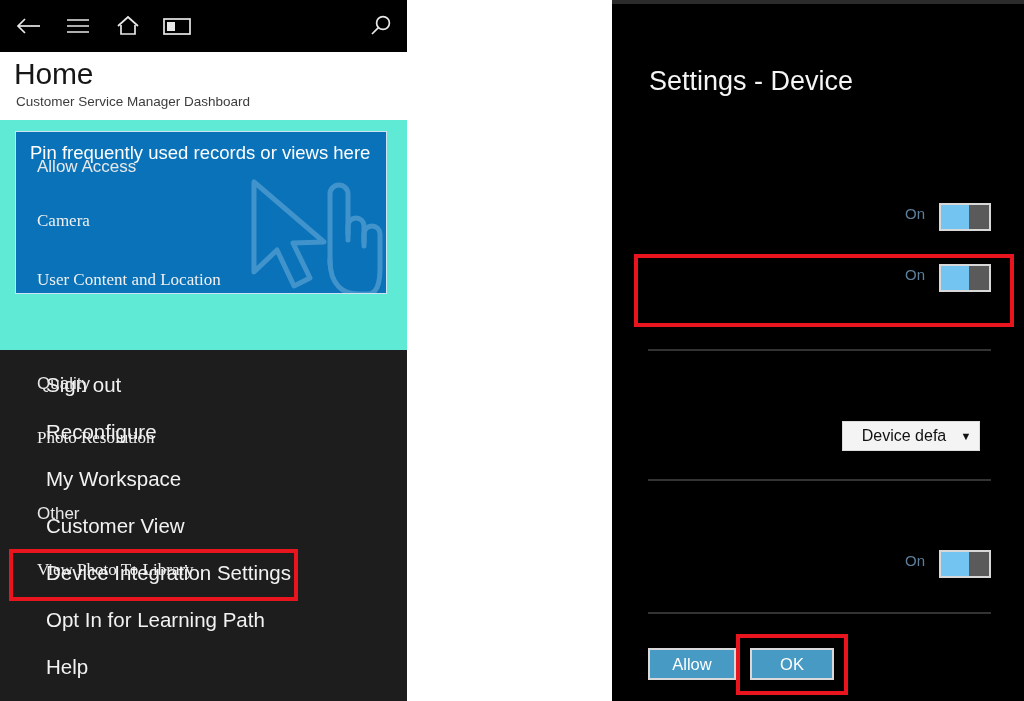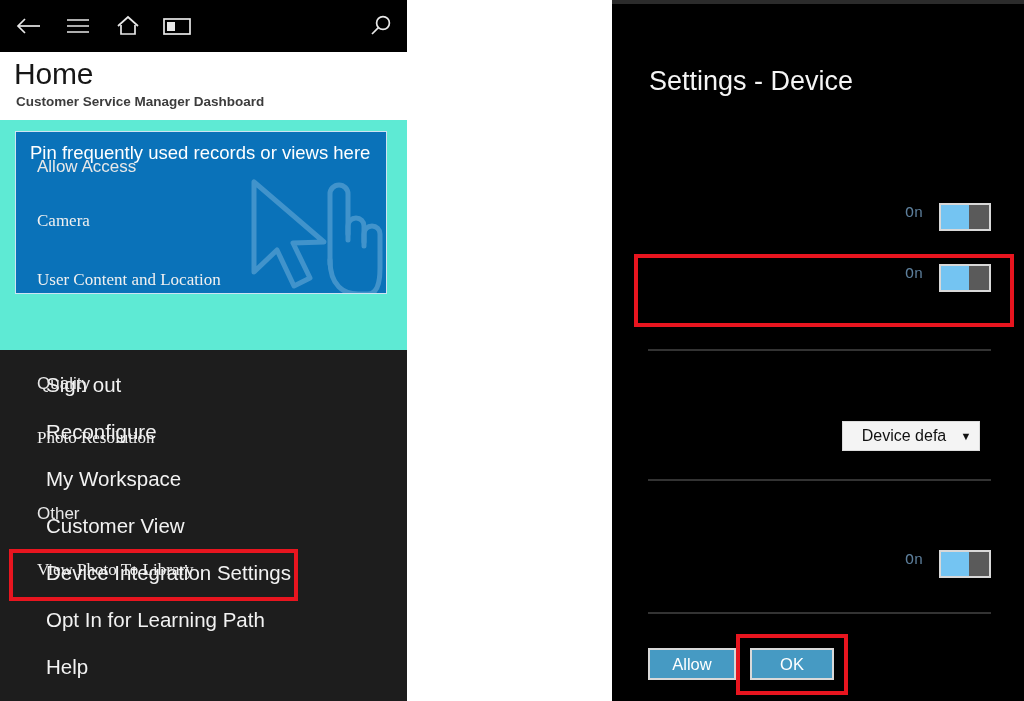--- a/index.html
+++ b/index.html
@@ -30,21 +30,21 @@
     position: absolute; left: 0; top: 52px; width: 407px; height: 68px;
     background: #ffffff;
   }
   #page-title {
     position: absolute; left: 14px; top: 4px;
     font-size: 30px; font-weight: 400; color: #161616;
     letter-spacing: -0.2px; line-height: 36px;
   }
   #page-subtitle {
     position: absolute; left: 16px; top: 42px;
-    font-size: 13.5px; font-weight: 700; color: #3c3c3c;
+    font-size: 13.5px; font-weight: 400; color: #3c3c3c;
     line-height: 16px;
   }
 
   #pin-tile {
     position: absolute; left: 15px; top: 131px; width: 372px; height: 163px;
     background: #0a72b9;
     border: 1px solid #cfe3f2;
     overflow: hidden;
   }
   #pin-tile-text {
@@ -100,21 +100,20 @@
     border: 2px solid #d8d8d8;
     background: #5a5a5a;
     display: flex;
   }
   .toggle .t-on  { width: 58%; height: 100%; background: #74c4f2; }
   .toggle .t-off { flex: 1; height: 100%; background: #5a5a5a; }
   .toggle-state {
     position: absolute;
     font-size: 15px; color: #5d7f9c; font-weight: 400;
     white-space: nowrap;
-    font-family: Liberation Mono, monospace;
   }
   .divider {
     position: absolute; left: 648px; width: 343px; height: 2px;
     background: #333333;
   }
 
   #photo-res-select {
     position: absolute; left: 842px; top: 421px;
     width: 138px; height: 30px;
     background: #f4f4f4; border: 1px solid #dcdcdc;

